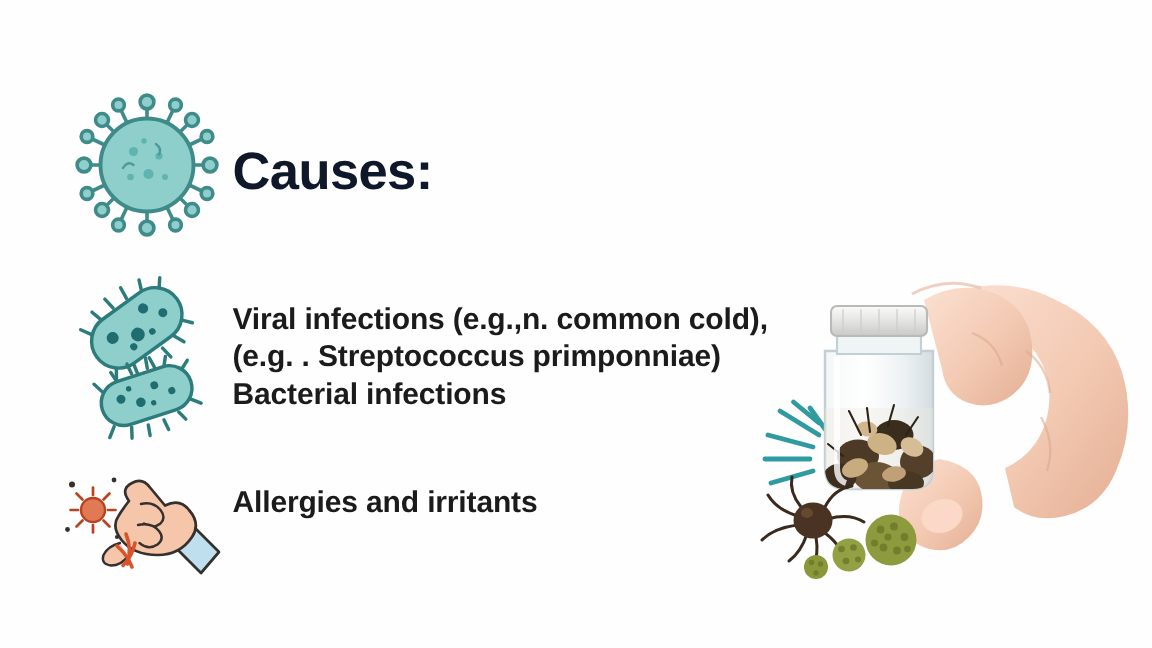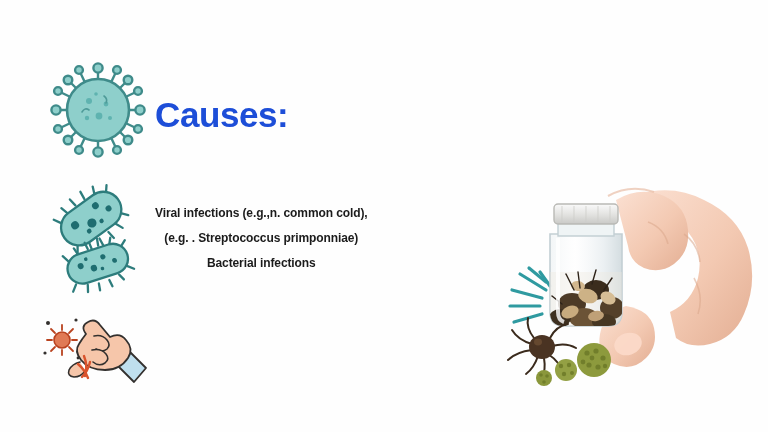--- a/index.html
+++ b/index.html
@@ -12,35 +12,34 @@
   }
   .slide{
     position:absolute;inset:0;
     background:#fefefe;
   }
 
   
   .heading{
     position:absolute;left:155px;top:97px;
     font-size:35px;font-weight:bold;
-    color:#1d4ed8;
+    color:#0f172a;
     letter-spacing:-0.4px;
     line-height:1;
   }
 
   
   .bullet-text{
     position:absolute;
-    font-size:12px;
+    font-size:20px;
     font-weight:bold;
     color:#1b1b1b;
     line-height:25px;
     letter-spacing:-0.1px;
     white-space:nowrap;
-    text-align:center;
   }
   #bullet-1-text{left:155px;top:201px;}
   #bullet-2-text{left:155px;top:323px;}
   .bullet-text .ln{display:block;}
 
   
   .icon-slot{position:absolute;}
   #icon-virus{left:44px;top:56px;width:108px;height:108px;}
   #icon-bacteria{left:44px;top:182px;width:106px;height:104px;}
   #icon-allergy{left:42px;top:306px;width:110px;height:80px;}
@@ -214,20 +213,23 @@
   </div>
 
   <div class="heading">Causes:</div>
 
   <div class="bullet-text" id="bullet-1-text">
     <span class="ln">Viral infections (e.g.,n. common cold),</span>
     <span class="ln">(e.g. . Streptococcus primponniae)</span>
     <span class="ln">Bacterial infections</span>
   </div>
 
+  <div class="bullet-text" id="bullet-2-text">
+    <span class="ln">Allergies and irritants</span>
+  </div>
 
   <div id="photo-block">
     <svg viewBox="0 0 280 205" width="280" height="205">
       <defs>
         <linearGradient id="skinG" x1="0" y1="0" x2="1" y2="1">
           <stop offset="0%" stop-color="#fbe0d2"></stop>
           <stop offset="55%" stop-color="#f3c9b2"></stop>
           <stop offset="100%" stop-color="#e3ae93"></stop>
         </linearGradient>
         <linearGradient id="glassG" x1="0" y1="0" x2="1" y2="0">

